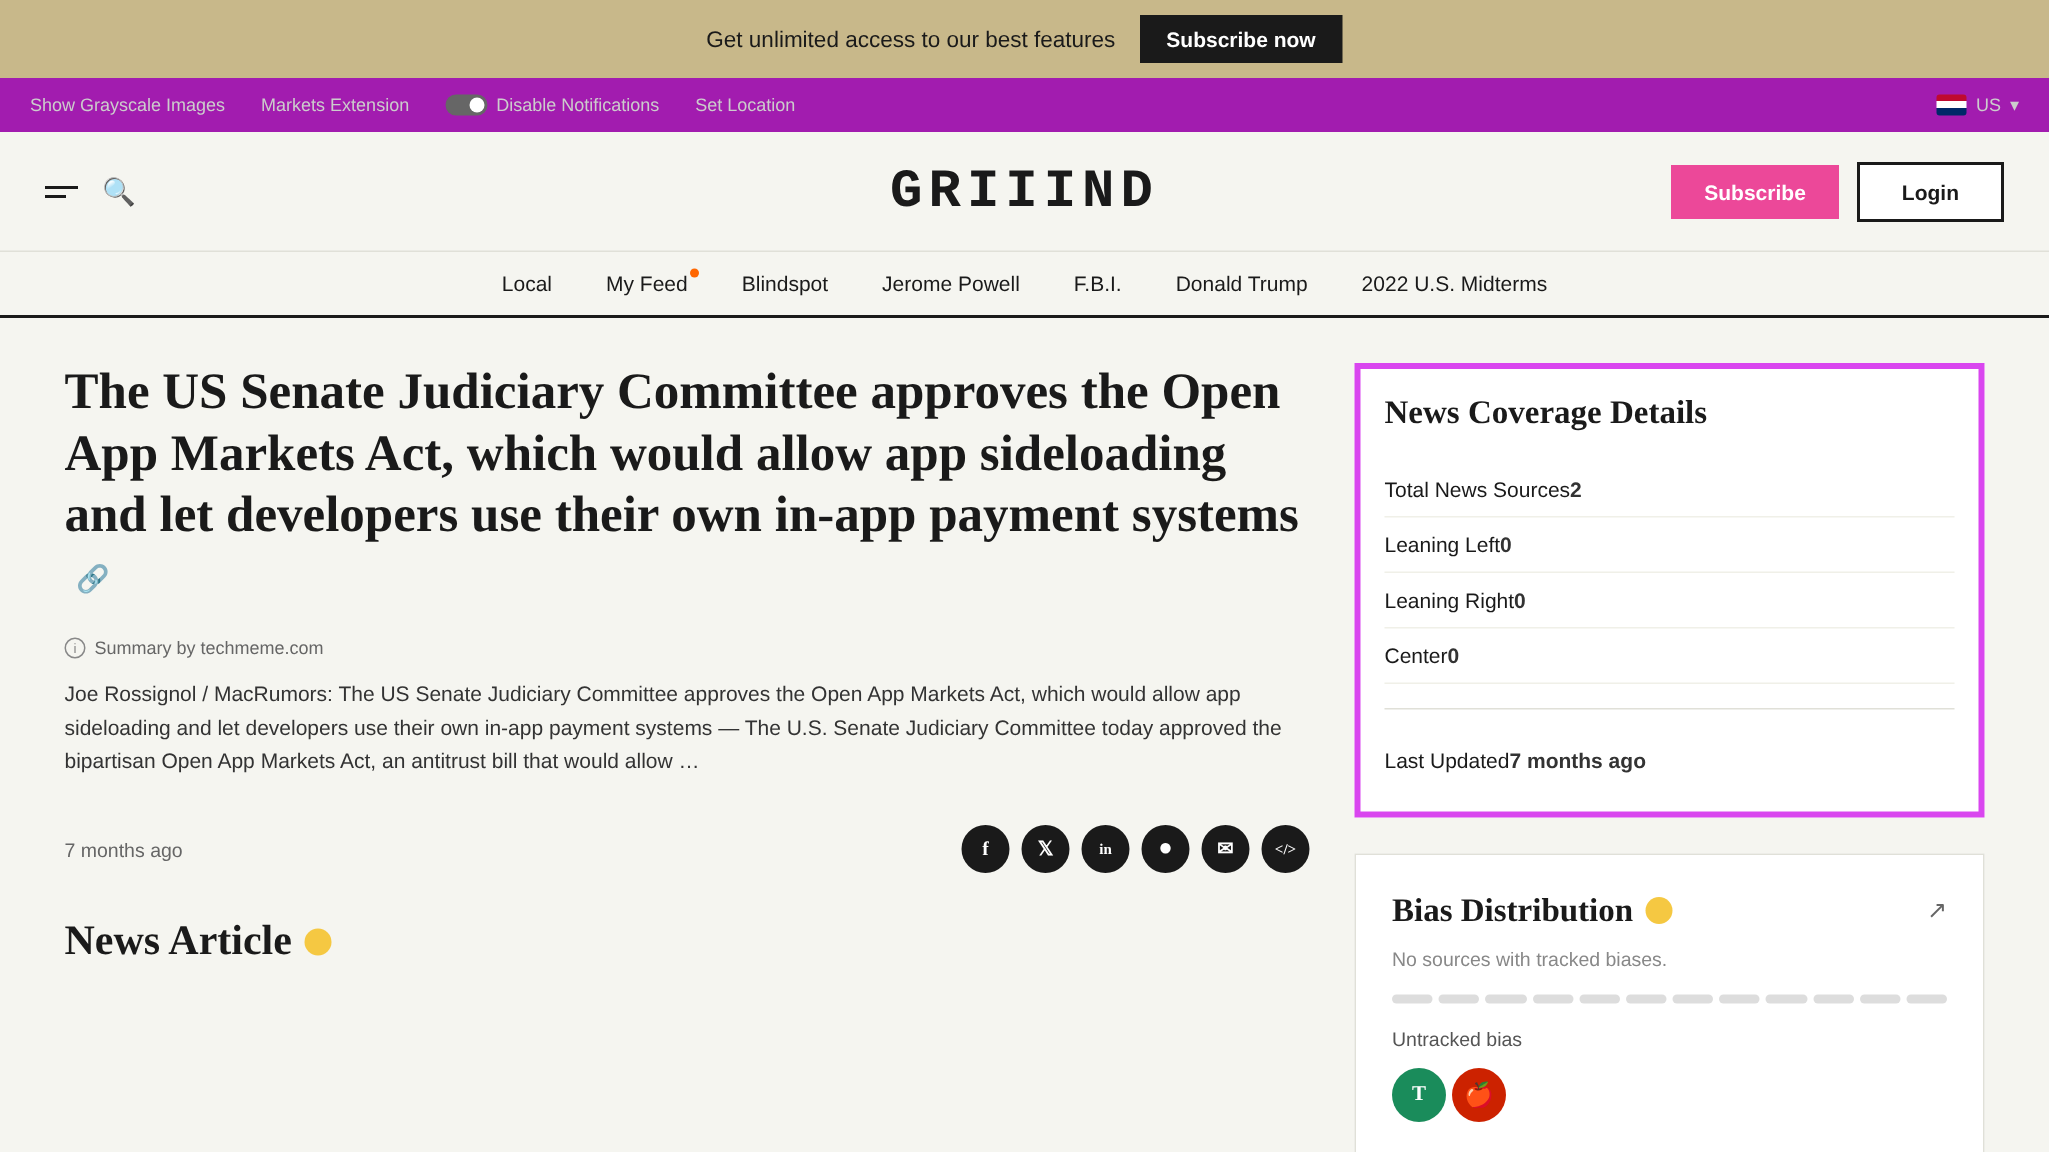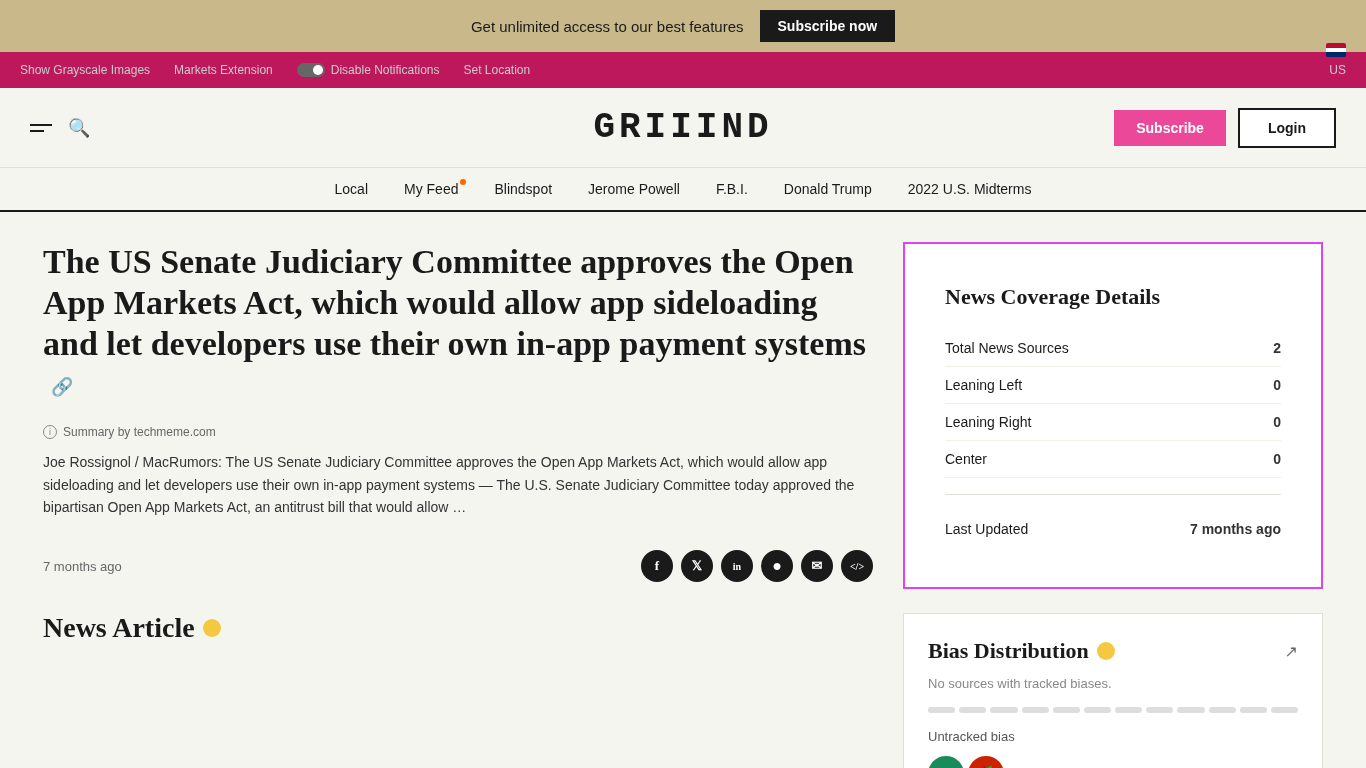--- a/index.html
+++ b/index.html
@@ -27,21 +27,21 @@
       border: none;
       padding: 8px 18px;
       font-size: 14px;
       font-weight: bold;
       cursor: pointer;
       font-family: Arial, sans-serif;
     }
 
     
     .utility-bar {
-      background: #be185d;
+      background: #a21caf;
       color: #ccc;
       display: flex;
       align-items: center;
       padding: 0 20px;
       height: 36px;
       font-family: Arial, sans-serif;
       font-size: 12px;
       gap: 0;
     }
     .utility-bar-left {
@@ -72,25 +72,24 @@
       position: absolute;
       width: 10px;
       height: 10px;
       background: #fff;
       border-radius: 50%;
       top: 2px;
       right: 2px;
     }
     .utility-bar-right {
       display: flex;
-      align-items: flex-end;
+      align-items: center;
       gap: 6px;
       color: #ccc;
       cursor: pointer;
-      flex-direction: column;
     }
     .flag-icon {
       width: 20px;
       height: 14px;
       display: inline-block;
       background: linear-gradient(180deg, #bf0a30 33%, #fff 33% 66%, #002868 66%);
       border-radius: 2px;
       font-size: 10px;
     }
 
@@ -302,34 +301,34 @@
       flex-shrink: 0;
     }
 
     
     .sidebar {
       width: 420px;
       flex-shrink: 0;
     }
     .coverage-card {
       background: #fff;
-      border: 2px solid #d946ef;
-      padding: 40px;
+      border: 4px solid #d946ef;
+      padding: 16px;
       margin-bottom: 24px;
     }
     .coverage-title {
       font-family: 'Georgia', serif;
       font-size: 22px;
       font-weight: 900;
       margin-bottom: 20px;
       color: #1a1a1a;
     }
     .coverage-row {
       display: flex;
-      justify-content: space-between;
+      justify-content: flex-start;
       align-items: center;
       padding: 10px 0;
       border-bottom: 1px solid #f0f0e8;
       font-family: Arial, sans-serif;
       font-size: 14px;
       color: #1a1a1a;
     }
     .coverage-row:last-child { border-bottom: none; }
     .coverage-value {
       color: #333;

